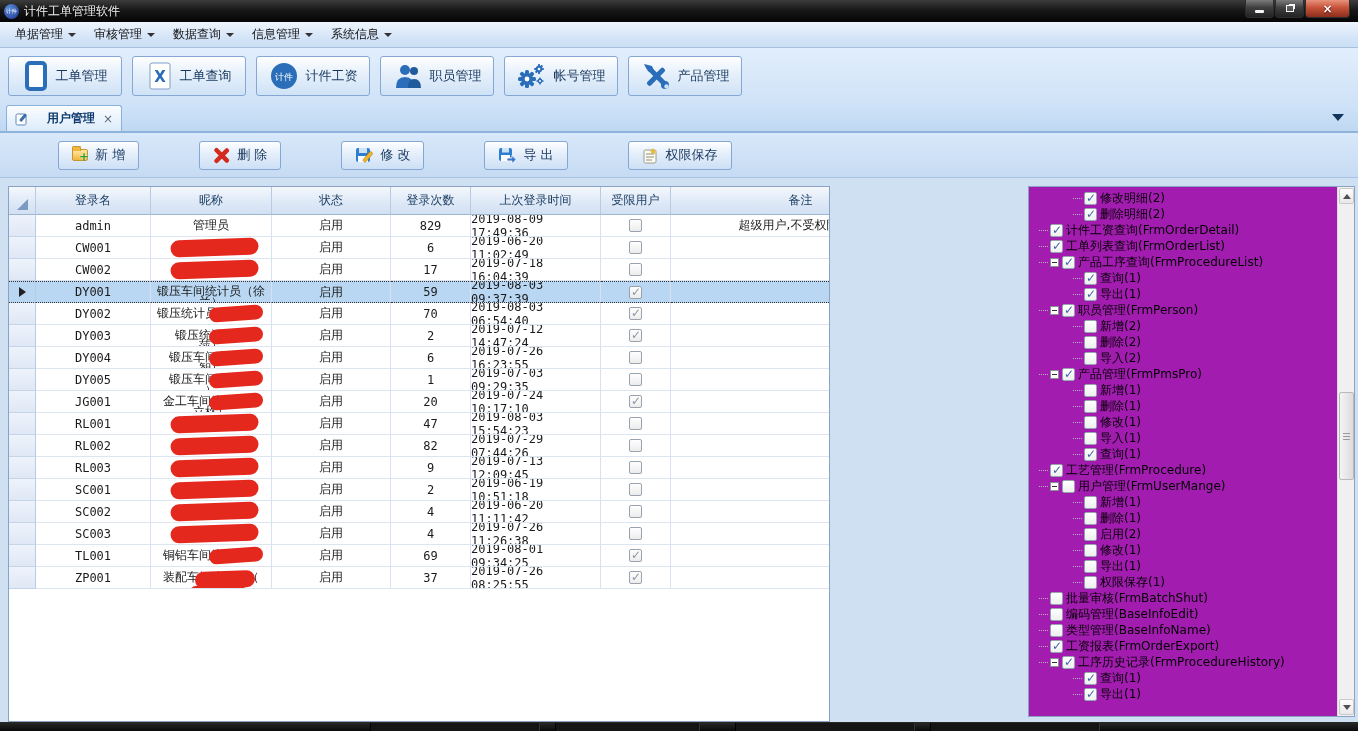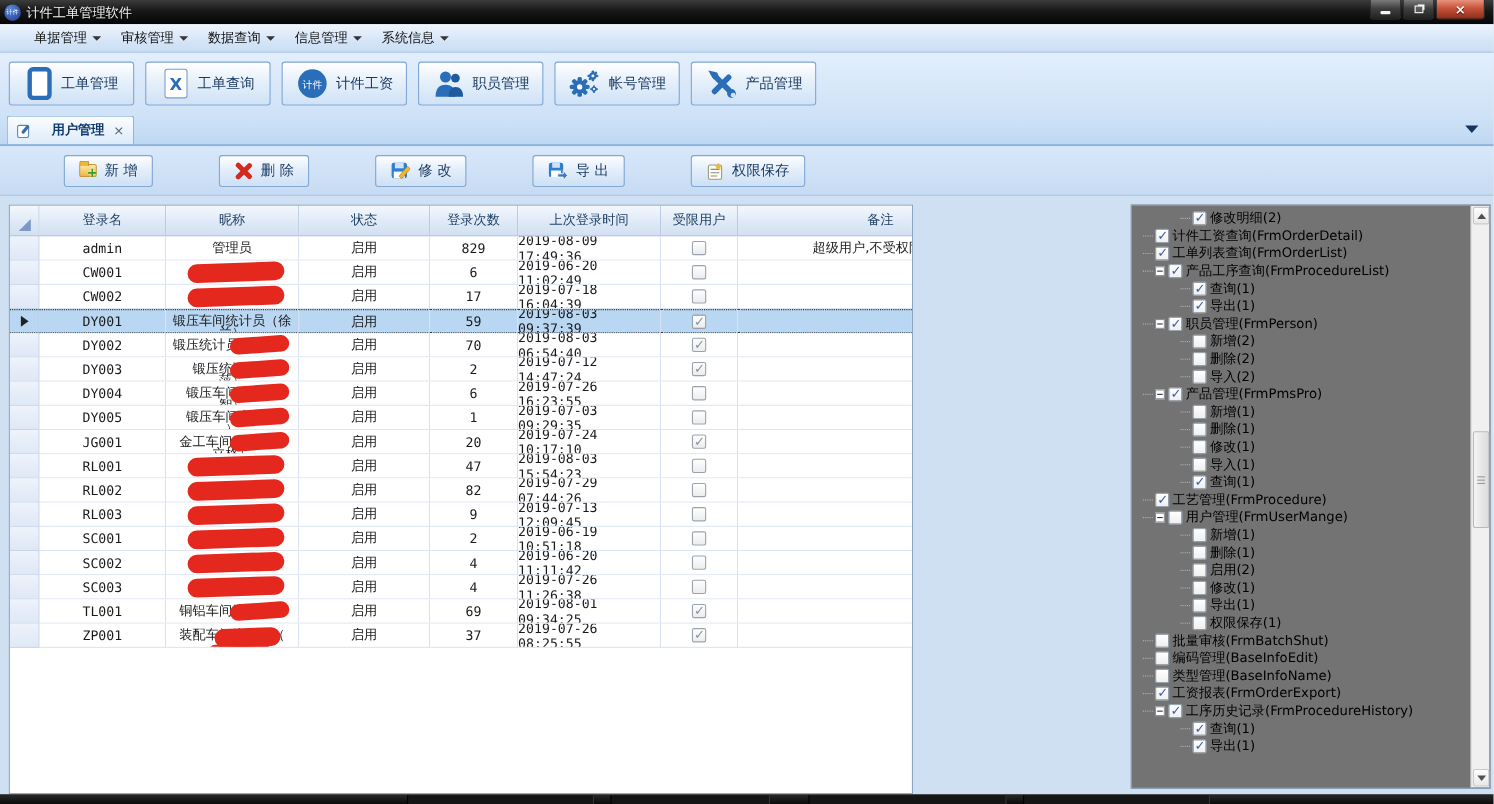--- a/index.html
+++ b/index.html
@@ -15,21 +15,21 @@
   .win-controls { position:absolute; right:8px; top:0; display:flex; }
   .win-btn { width:29px; height:18px; border:1px solid #2e2e2e; border-top:none; border-radius:0 0 4px 4px;
     background:linear-gradient(#7b7b7b,#3f3f3f 45%,#222); display:flex; align-items:center; justify-content:center; margin-left:1px; }
   .win-btn.close { width:45px; background:linear-gradient(#e8927c,#c6523a 45%,#8c2e1b); }
   .glyph-min { width:9px; height:3px; background:#f5f5f5; border-radius:1px; margin-top:6px; }
   .glyph-restore { width:8px; height:7px; border:1px solid #f5f5f5; background:rgba(255,255,255,.15); box-shadow:2px -2px 0 -1px #f5f5f5; }
   .glyph-close { color:#fff; font-size:12px; font-weight:bold; line-height:1; text-shadow:0 1px 1px #400; }
 
   
   .menubar { position:absolute; left:0; top:22px; width:100%; height:26px;
-    background:linear-gradient(#eef5fd,#d7e6f8 55%,#cadef4); border-bottom:1px solid #a6c0de; display:flex; align-items:center; padding-left:22px; }
+    background:linear-gradient(#eef5fd,#d7e6f8 55%,#cadef4); border-bottom:1px solid #a6c0de; display:flex; align-items:center; padding-left:6px; }
   .menu-item { display:flex; align-items:center; gap:5px; padding:4px 9px; font-size:12px; color:#111; cursor:default; }
   .menu-caret { width:0; height:0; border-left:4px solid transparent; border-right:4px solid transparent; border-top:4px solid #333; }
 
   
   .toolbar { position:absolute; left:0; top:48px; width:100%; height:56px;
     background:linear-gradient(#e2eefc,#cfe2f7); display:flex; align-items:center; gap:10px; padding-left:8px; }
   .tool-btn { width:114px; height:40px; border:1px solid #84a7d3; border-radius:3px;
     background:linear-gradient(#ffffff,#e8f1fb 40%,#cfe2f6); display:flex; align-items:center; justify-content:center; gap:7px;
     box-shadow:inset 0 1px 0 #fff; }
   .tool-btn .lbl { font-size:13px; color:#17375e; }
@@ -71,21 +71,21 @@
   .cb { width:13px; height:13px; border:1px solid #98a3af; border-radius:2px; background:linear-gradient(#fefefe,#ececec); position:relative; }
   .cb.checked::after { content:"✓"; position:absolute; left:1px; top:-2px; font-size:12px; font-weight:bold; color:#8a97a2; }
   .nick { display:flex; flex-direction:column; align-items:center; line-height:11px; width:100%; }
   .nick.two { padding-top:5px; height:22px; }
   .redact { position:absolute; background:#e5281e; border-radius:10px; z-index:3; }
   .redact-full { width:88px; height:17px; left:50%; top:2px; transform:translateX(-46%) rotate(-2deg); }
   .redact-tail { width:54px; height:15px; right:8px; top:3px; transform:rotate(-4deg); }
   .redact-tall { width:60px; height:17px; right:16px; top:4px; transform:rotate(-2deg); box-shadow:-8px 12px 0 -2px #e5281e; }
 
   
-  .tree { position:absolute; left:1028px; top:186px; width:327px; height:531px; background:#737373; border:1px solid #8aa3c2; padding-top:3px; overflow:hidden; }
+  .tree { position:absolute; left:1028px; top:186px; width:327px; height:531px; background:#a21caf; border:1px solid #8aa3c2; padding-top:3px; overflow:hidden; }
   .t-item { display:flex; align-items:center; height:16px; font-size:12px; color:#000; white-space:nowrap; }
   .t-item .dots { border-top:1px dotted #b3b3b3; width:9px; margin-right:2px; }
   .t-item.lvl1 { padding-left:10px; }
   .t-item.lvl2 { padding-left:44px; }
   .expander { width:9px; height:9px; border:1px solid #8a8f96; background:#fff; position:relative; margin-right:3px; flex:none; }
   .expander::after { content:""; position:absolute; left:1px; top:3px; width:5px; height:1px; background:#333; }
   .t-cb { width:13px; height:13px; border:1px solid #98a3af; border-radius:2px; background:linear-gradient(#fff,#efefef); position:relative; margin-right:3px; flex:none; }
   .t-cb.checked::after { content:"✓"; position:absolute; left:1px; top:-2px; font-size:12px; font-weight:bold; color:#3f62a8; }
   .t-scroll { position:absolute; right:0; top:0; width:17px; height:529px; background:#f0f0f0; border-left:1px solid #dcdcdc; }
   .t-sbtn { position:absolute; left:1px; width:15px; height:16px; background:linear-gradient(#fdfdfd,#e8e8e8); border:1px solid #c9c9c9; border-radius:2px;
@@ -631,20 +631,25 @@
       </div>
     </div>
 
   <div class="tree">
     <div id="treelist">
         <div class="t-item lvl2">
           <span class="dots"></span>
           <span class="t-cb checked"></span>
           <span>修改明细(2)</span>
         </div>
+        <div class="t-item lvl2">
+          <span class="dots"></span>
+          <span class="t-cb checked"></span>
+          <span>删除明细(2)</span>
+        </div>
         <div class="t-item lvl1">
           <span class="dots"></span>
           <span class="t-cb checked"></span>
           <span>计件工资查询(FrmOrderDetail)</span>
         </div>
         <div class="t-item lvl1">
           <span class="dots"></span>
           <span class="t-cb checked"></span>
           <span>工单列表查询(FrmOrderList)</span>
         </div>

